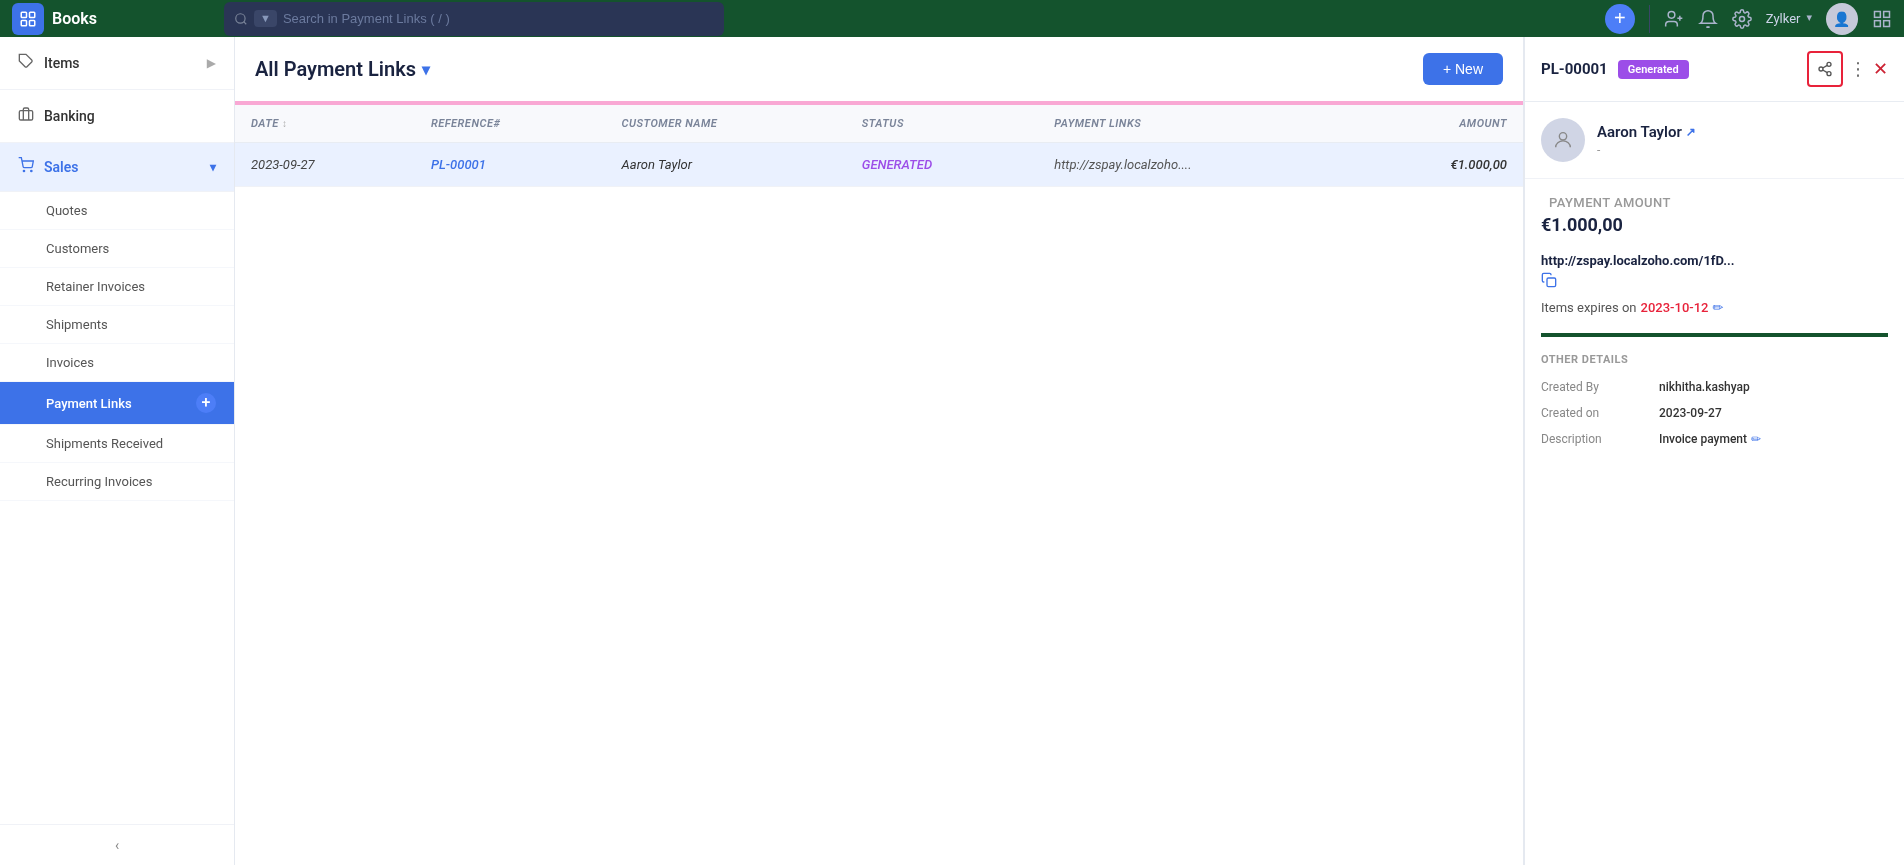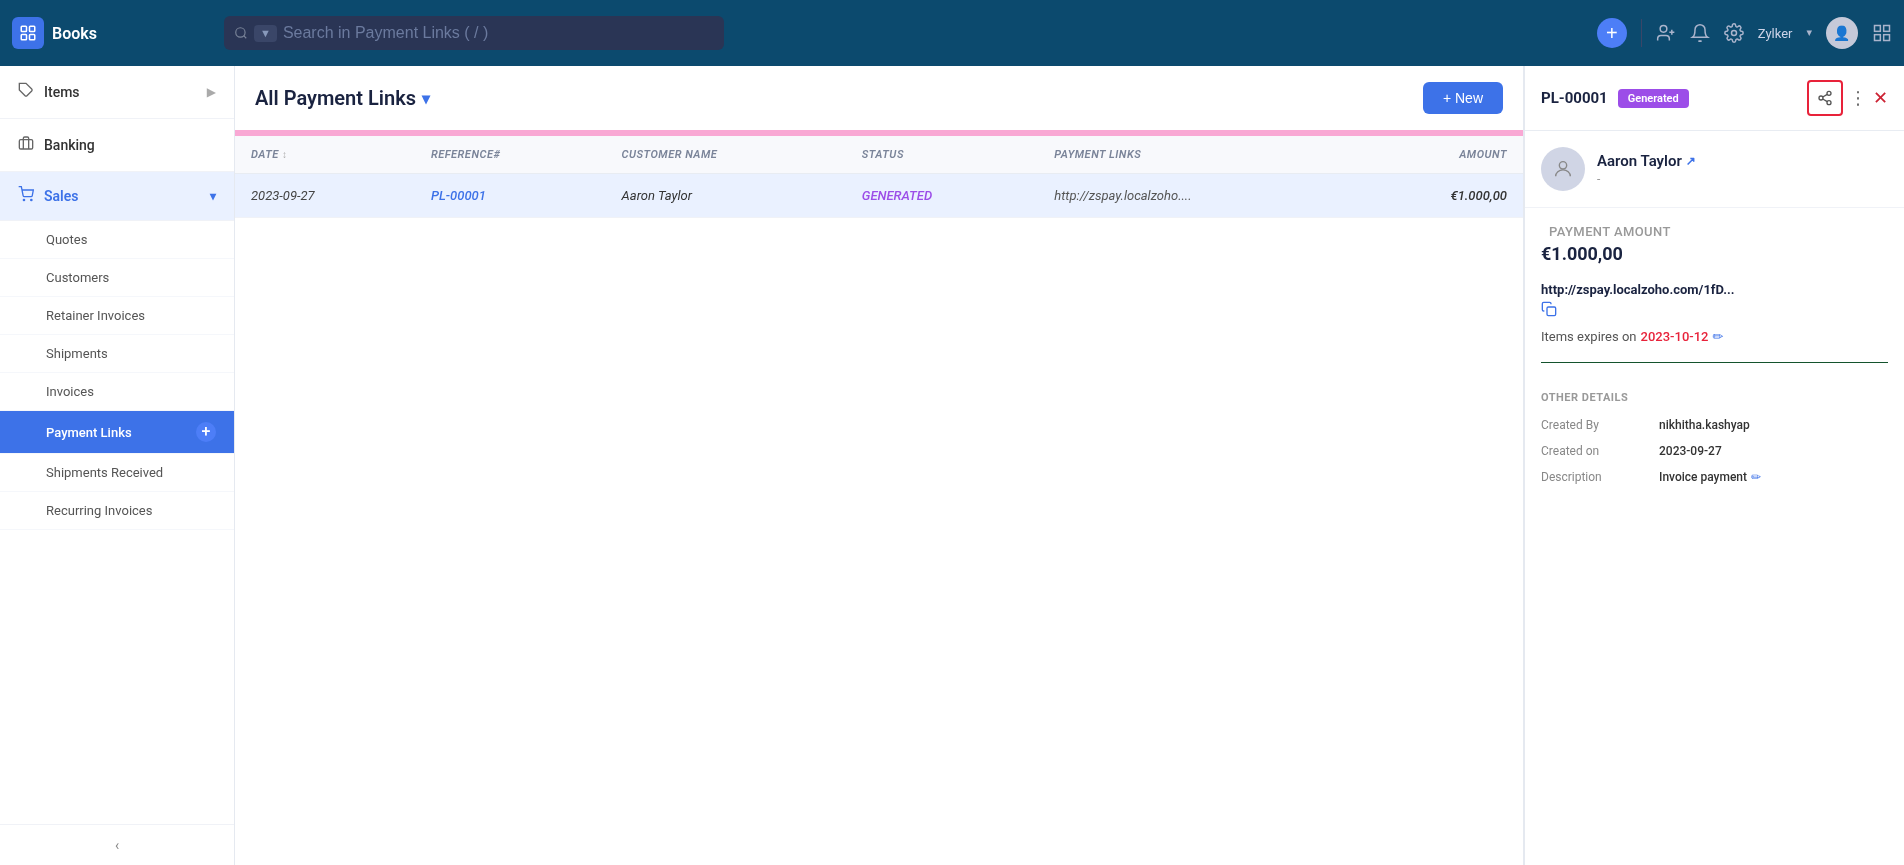--- a/index.html
+++ b/index.html
@@ -1,21 +1,21 @@
 <!DOCTYPE html>
 <html><head>
   <meta charset="utf-8">
   <style>
     * { box-sizing: border-box; margin: 0; padding: 0; }
     body { font-family: -apple-system, BlinkMacSystemFont, 'Segoe UI', Roboto, sans-serif; background: #f5f6fa; display: flex; flex-direction: column; height: 865px; overflow: hidden; }
 
     
     .topnav {
-      background: #0c4a6e;
-      height: 66px;
+      background: #14532d;
+      height: 37px;
       display: flex;
       align-items: center;
       padding: 17px 12px;
       gap: 12px;
       flex-shrink: 0;
       z-index: 100;
     }
     .topnav-logo {
       display: flex;
       align-items: center;
@@ -44,21 +44,21 @@
       border-radius: 6px;
       padding: 0 10px;
       height: 34px;
       gap: 6px;
     }
     .search-bar input {
       background: transparent;
       border: none;
       outline: none;
       color: #aab4cc;
-      font-size: 16px;
+      font-size: 13px;
       flex: 1;
     }
     .search-bar input::placeholder { color: #6b7a9e; }
     .search-type-badge {
       background: #3a4668;
       color: #8899bb;
       font-size: 11px;
       padding: 2px 6px;
       border-radius: 4px;
     }
@@ -87,21 +87,21 @@
       font-size: 20px;
       cursor: pointer;
       display: flex;
       align-items: center;
       justify-content: center;
     }
     .topnav-divider { width: 1px; height: 28px; background: #3a4668; }
     .topnav-user {
       display: flex;
       align-items: flex-start;
-      gap: 14px;
+      gap: 6px;
       color: #ccd3e8;
       font-size: 13px;
       cursor: pointer;
     }
     .topnav-avatar {
       width: 32px;
       height: 32px;
       border-radius: 50%;
       background: #c5c9d9;
       display: flex;
@@ -220,21 +220,21 @@
       flex-direction: column;
       background: #fff;
       border-right: 1px solid #e5e9f0;
       min-width: 0;
     }
 
     .list-header {
       display: flex;
       align-items: center;
       padding: 16px 20px;
-      border-bottom: 6px solid #f9a8d4;
+      border-bottom: 4px solid #f9a8d4;
       gap: 10px;
     }
     .list-title {
       font-size: 20px;
       font-weight: 600;
       color: #1a2340;
       display: flex;
       align-items: center;
       gap: 6px;
     }
@@ -430,22 +430,22 @@
     .edit-icon { color: #3d72e8; cursor: pointer; font-size: 13px; }
 
     .other-details-section { margin-top: 8px; }
     .other-details-title {
       font-size: 11px;
       font-weight: 700;
       color: #999;
       text-transform: uppercase;
       letter-spacing: 0.5px;
       margin-bottom: 14px;
-      padding-top: 28px;
-      border-top: 1px solid #14532d;
+      padding-top: 16px;
+      border-top: 4px solid #14532d;
     }
     .other-detail-row {
       display: flex;
       align-items: flex-start;
       margin-bottom: 12px;
       gap: 8px;
     }
     .other-detail-key {
       font-size: 12px;
       color: #888;

